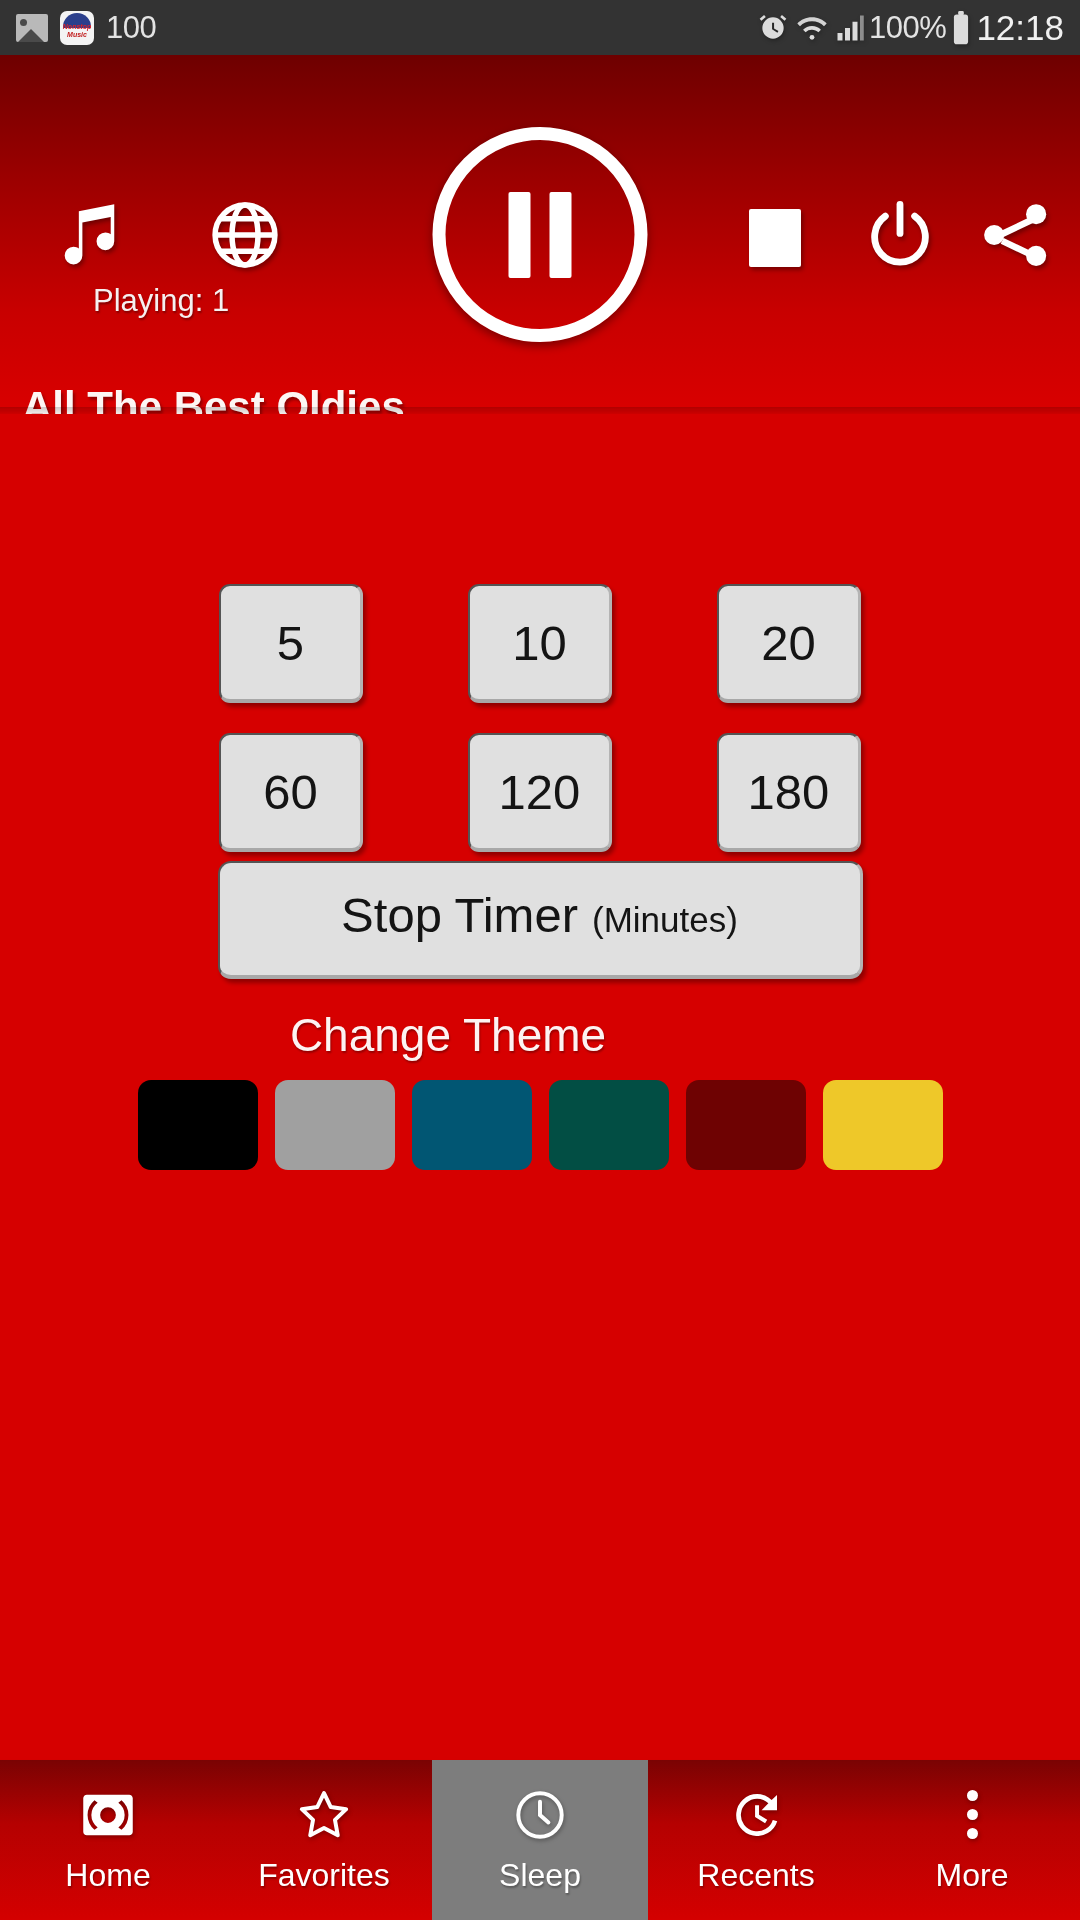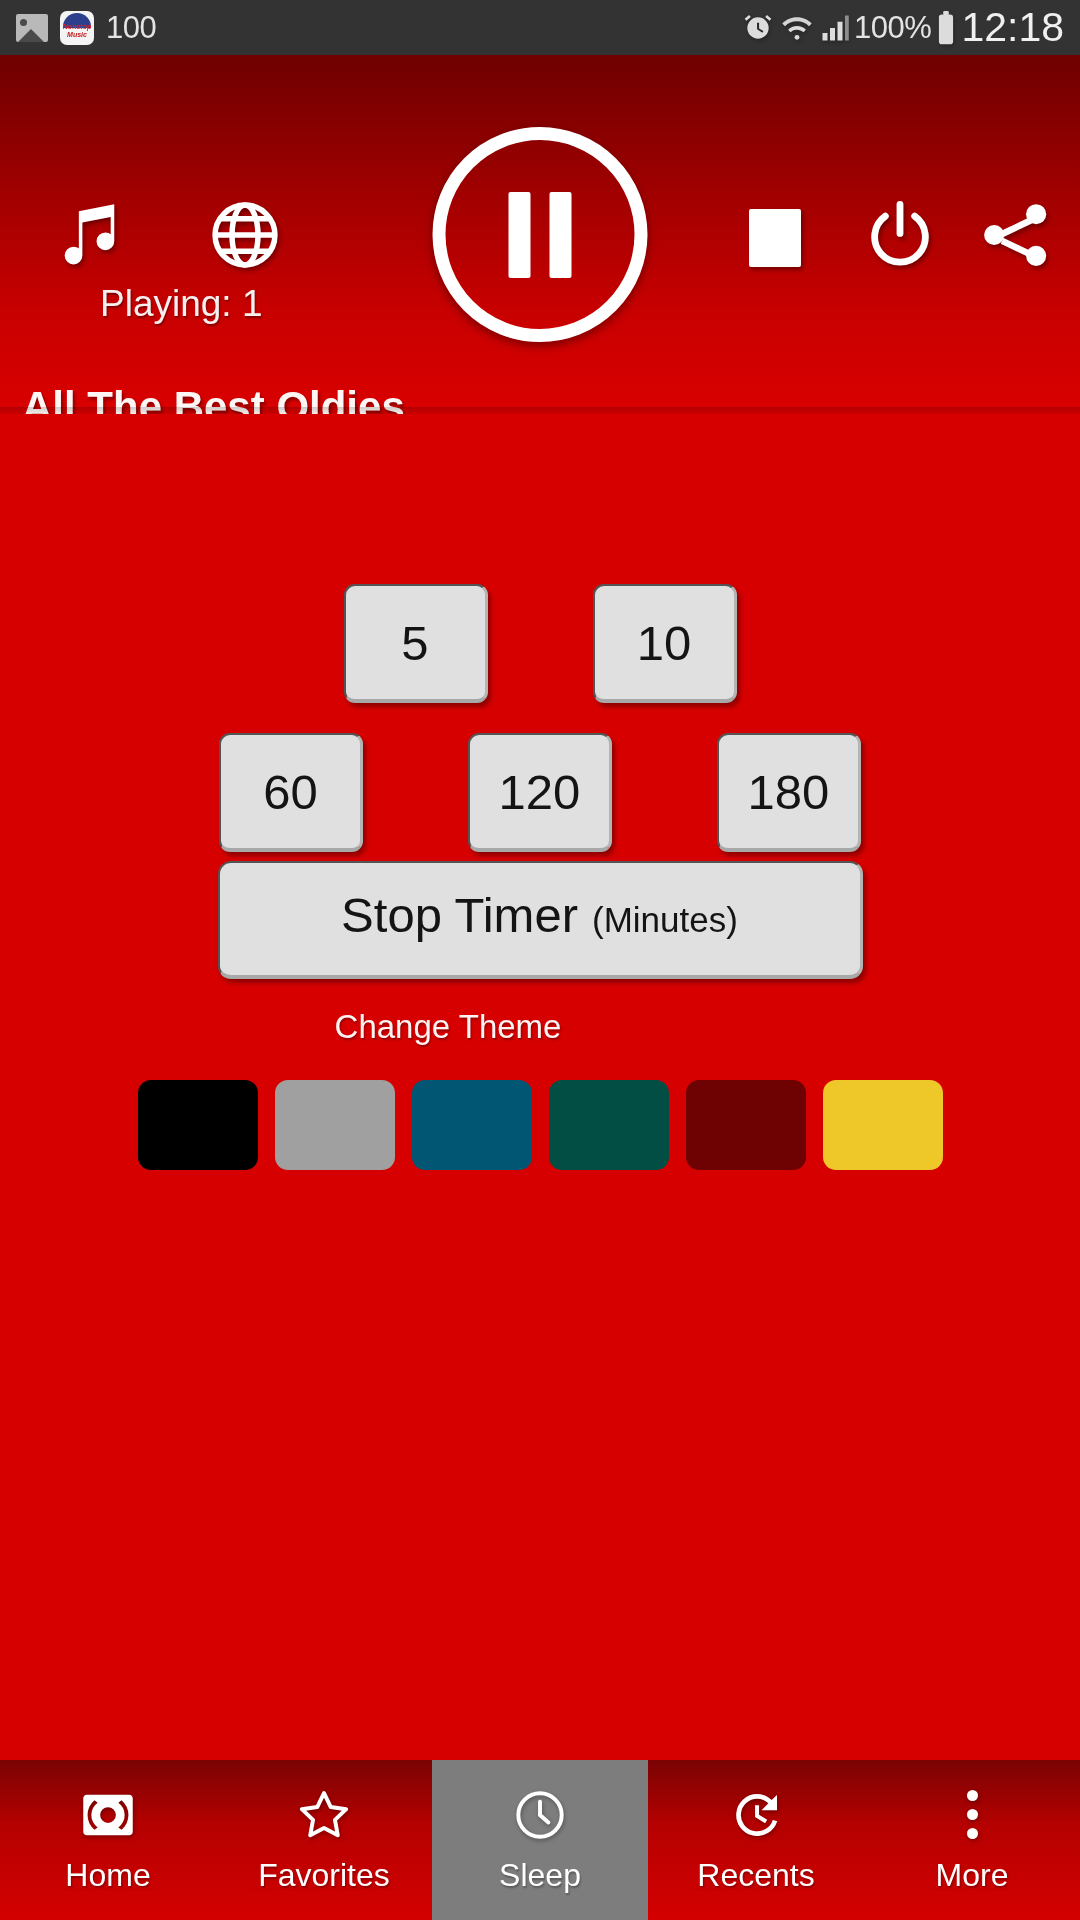--- a/index.html
+++ b/index.html
@@ -12,21 +12,21 @@
 
   
   .statusbar {
     position:absolute; top:0; left:0; width:1080px; height:55px;
     background:#333333; display:flex; align-items:center;
     padding:0 16px; color:#e8e8e8;
   }
   .sb-left { display:flex; align-items:center; gap:12px; }
   .sb-right { margin-left:auto; display:flex; align-items:center; gap:4px; }
   .sb-text { font-size:31px; color:#e3e3e3; letter-spacing:-0.5px; }
-  .sb-time { font-size:41px; color:#f0f0f0; }
+  .sb-time { font-size:35px; color:#f0f0f0; }
   .img-icon {
     width:32px; height:28px; background:#b9b9b9; border-radius:2px;
     position:relative; overflow:hidden;
   }
   .img-icon::before{
     content:""; position:absolute; left:4px; top:5px;
     width:7px; height:7px; border-radius:50%; background:#4a4a4a;
   }
   .img-icon::after{
     content:""; position:absolute; left:2px; bottom:0;
@@ -67,21 +67,21 @@
   .pause-wrap {
     position:absolute; left:50%; top:72px; transform:translateX(-50%);
     width:215px; height:215px; border-radius:50%;
     border:13px solid #fff; display:flex; align-items:center;
     justify-content:center; gap:19px;
     box-shadow:0 4px 10px rgba(0,0,0,.4);
   }
   .pause-wrap .bar { width:22px; height:86px; background:#fff; border-radius:2px; }
 
   .playing-label {
-    position:absolute; left:100px; top:228px; font-size:37px;
+    position:absolute; left:93px; top:228px; font-size:31px;
     color:#f6f0f0; text-shadow:1px 2px 2px rgba(0,0,0,.35);
   }
   .station-title {
     position:absolute; left:22px; top:328px; font-size:42px;
     font-weight:bold; color:#fdf6f4;
     text-shadow:2px 3px 3px rgba(0,0,0,.35);
   }
   .hdr-divider {
     position:absolute; top:407px; left:0; width:1080px; height:7px;
     background:linear-gradient(180deg, rgba(0,0,0,.18), rgba(0,0,0,.04));
@@ -112,21 +112,21 @@
                      display:flex; justify-content:center; }
   .stop-timer-btn {
     width:645px; height:118px; border-radius:13px; gap:6px;
     align-items:baseline; justify-content:center; padding-top:24px;
   }
   .stop-timer-btn .big { font-size:49px; }
   .stop-timer-btn .small { font-size:35px;margin-left:8px; }
 
   .change-theme {
     position:absolute; top:594px; left:0; width:896px; text-align:center;
-    font-size:33px; color:#fdf3f2; text-shadow:1px 2px 2px rgba(0,0,0,.3);
+    font-size:46px; color:#fdf3f2; text-shadow:1px 2px 2px rgba(0,0,0,.3);
   }
   .theme-row {
     position:absolute; top:666px; left:0; width:1080px;
     display:flex; justify-content:center; gap:17px;
   }
   .swatch { width:120px; height:90px; border-radius:13px; }
 
   
   .bottom-nav {
     position:absolute; bottom:0; left:0; width:1080px; height:160px;
@@ -238,20 +238,21 @@
     <div class="station-title">All The Best Oldies</div>
   </div>
   <div class="hdr-divider"></div>
 
   <div class="body-area">
 
     <div class="timer-grid">
       <div class="timer-row">
         <button class="btn3d timer-btn">5</button>
         <button class="btn3d timer-btn">10</button>
+        <button class="btn3d timer-btn">20</button>
       </div>
       <div class="timer-row">
         <button class="btn3d timer-btn">60</button>
         <button class="btn3d timer-btn">120</button>
         <button class="btn3d timer-btn">180</button>
       </div>
     </div>
 
     <div class="stop-timer-wrap">
       <button class="btn3d stop-timer-btn">

